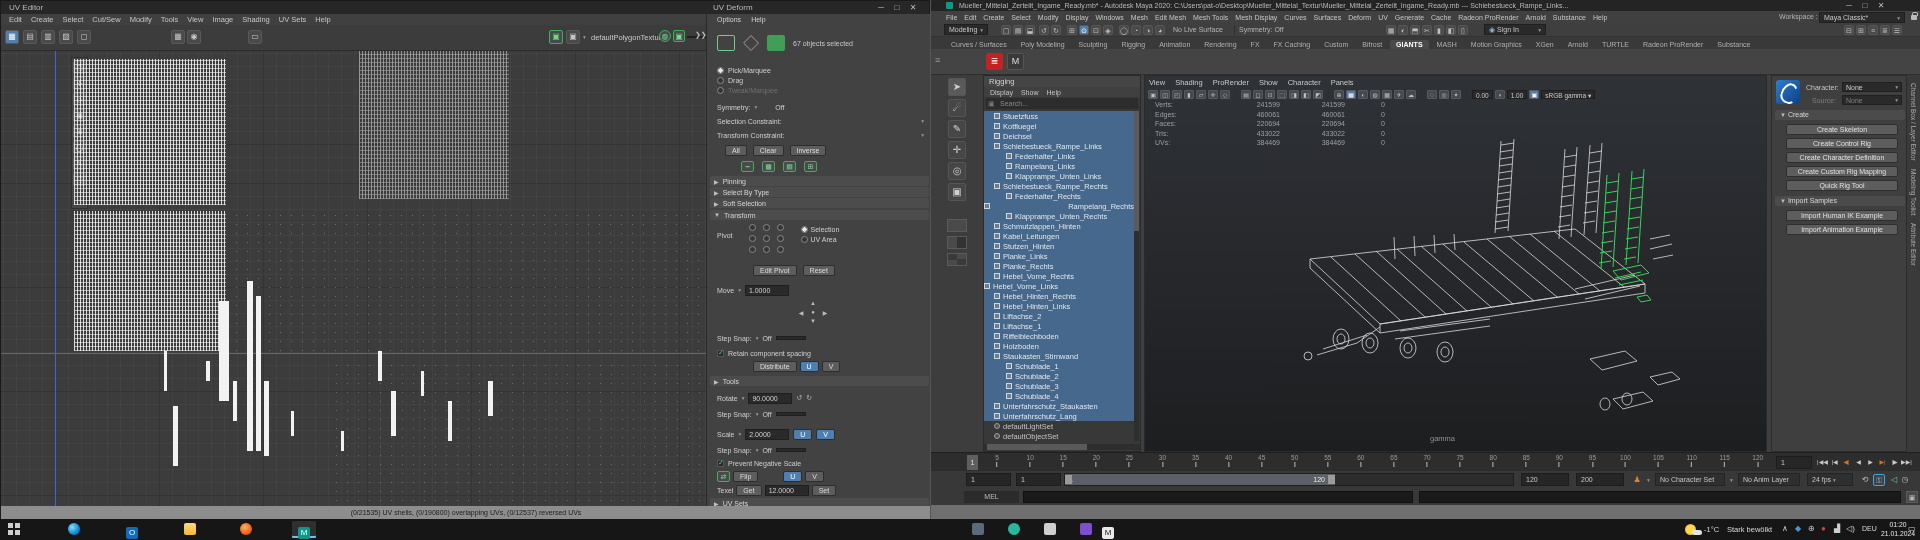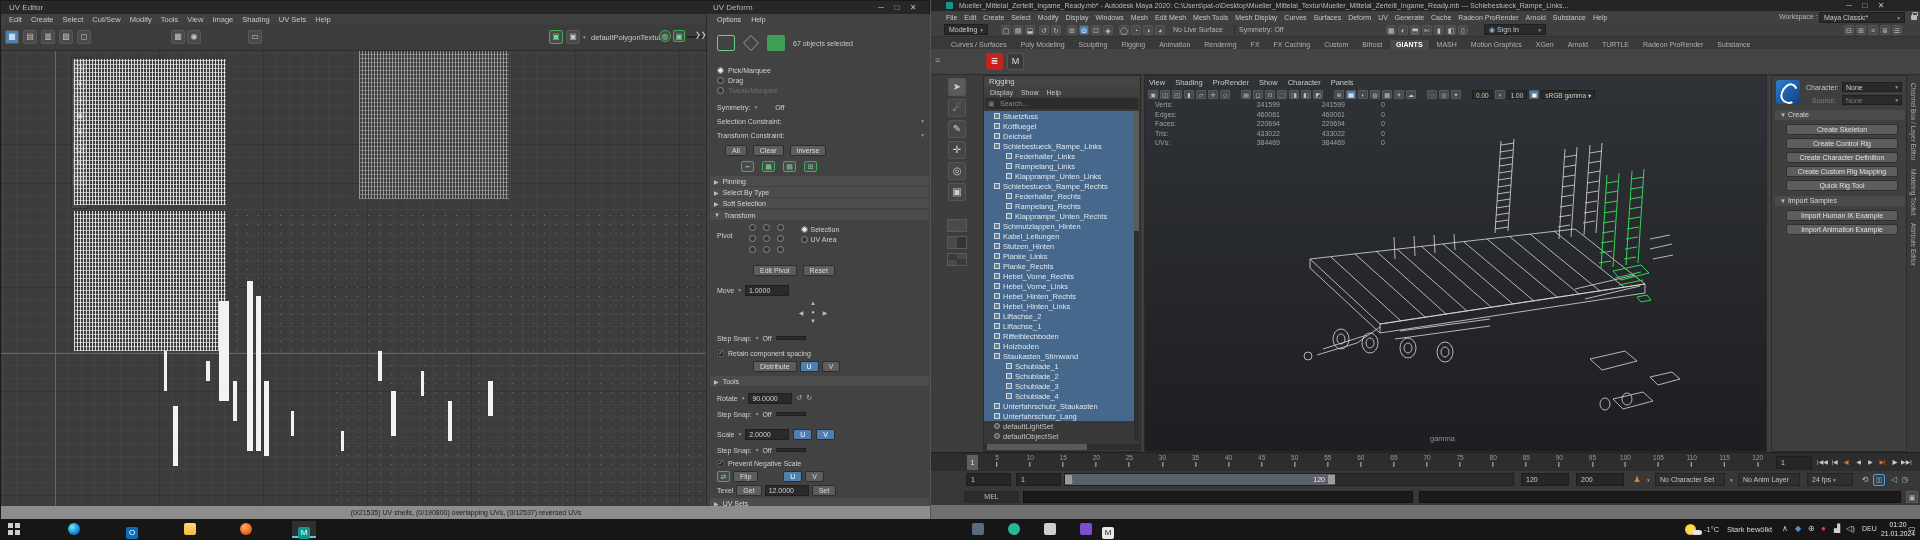--- a/index.html
+++ b/index.html
@@ -604,26 +604,26 @@
             <span>Klapprampe_Unten_Links</span>
           </div>
           <div class="ol-row sel" style="padding-left: 10px;">
             <span class="cube"></span>
             <span>Schiebestueck_Rampe_Rechts</span>
           </div>
           <div class="ol-row sel" style="padding-left: 22px;">
             <span class="cube"></span>
             <span>Federhalter_Rechts</span>
           </div>
+          <div class="ol-row sel" style=" justify-content: space-between;">
+            <span class="cube"></span>
+            <span>Rampelang_Rechts</span>
+          </div>
           <div class="ol-row sel" style="padding-left: 22px;">
             <span class="cube"></span>
-            <span>Rampelang_Rechts</span>
-          </div>
-          <div class="ol-row sel" style="padding-left: 22px;">
-            <span class="cube"></span>
             <span>Klapprampe_Unten_Rechts</span>
           </div>
           <div class="ol-row sel" style="padding-left: 10px;">
             <span class="cube"></span>
             <span>Schmutzlappen_Hinten</span>
           </div>
           <div class="ol-row sel" style="padding-left: 10px;">
             <span class="cube"></span>
             <span>Kabel_Leitungen</span>
           </div>
@@ -636,21 +636,21 @@
             <span>Planke_Links</span>
           </div>
           <div class="ol-row sel" style="padding-left: 10px;">
             <span class="cube"></span>
             <span>Planke_Rechts</span>
           </div>
           <div class="ol-row sel" style="padding-left: 10px;">
             <span class="cube"></span>
             <span>Hebel_Vorne_Rechts</span>
           </div>
-          <div class="ol-row sel" style="padding-left: 10px;">
+          <div class="ol-row sel" style="">
             <span class="cube"></span>
             <span>Hebel_Vorne_Links</span>
           </div>
           <div class="ol-row sel" style="padding-left: 10px;">
             <span class="cube"></span>
             <span>Hebel_Hinten_Rechts</span>
           </div>
           <div class="ol-row sel" style="padding-left: 10px;">
             <span class="cube"></span>
             <span>Hebel_Hinten_Links</span>

